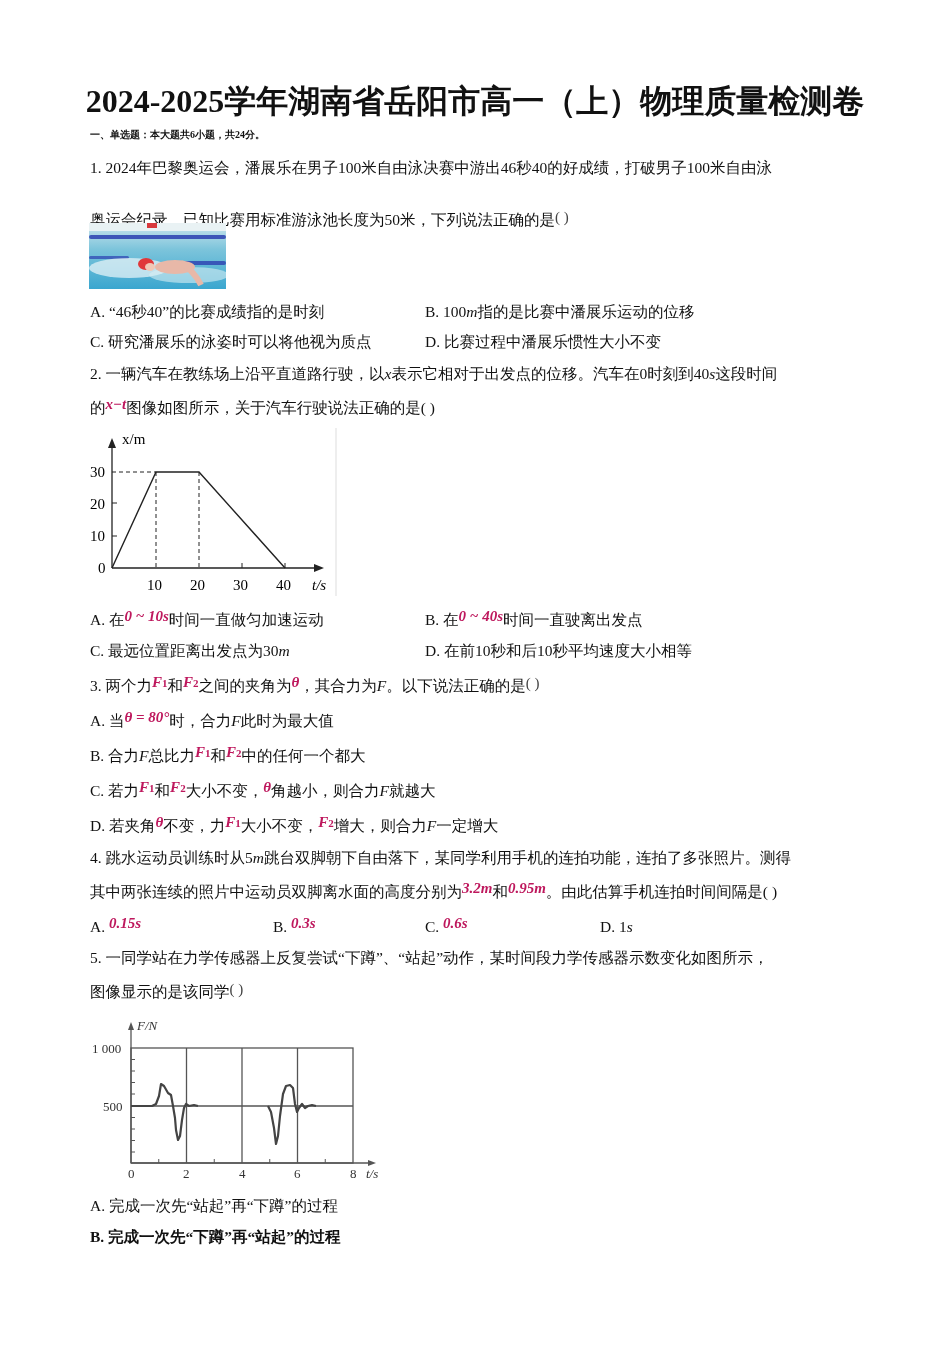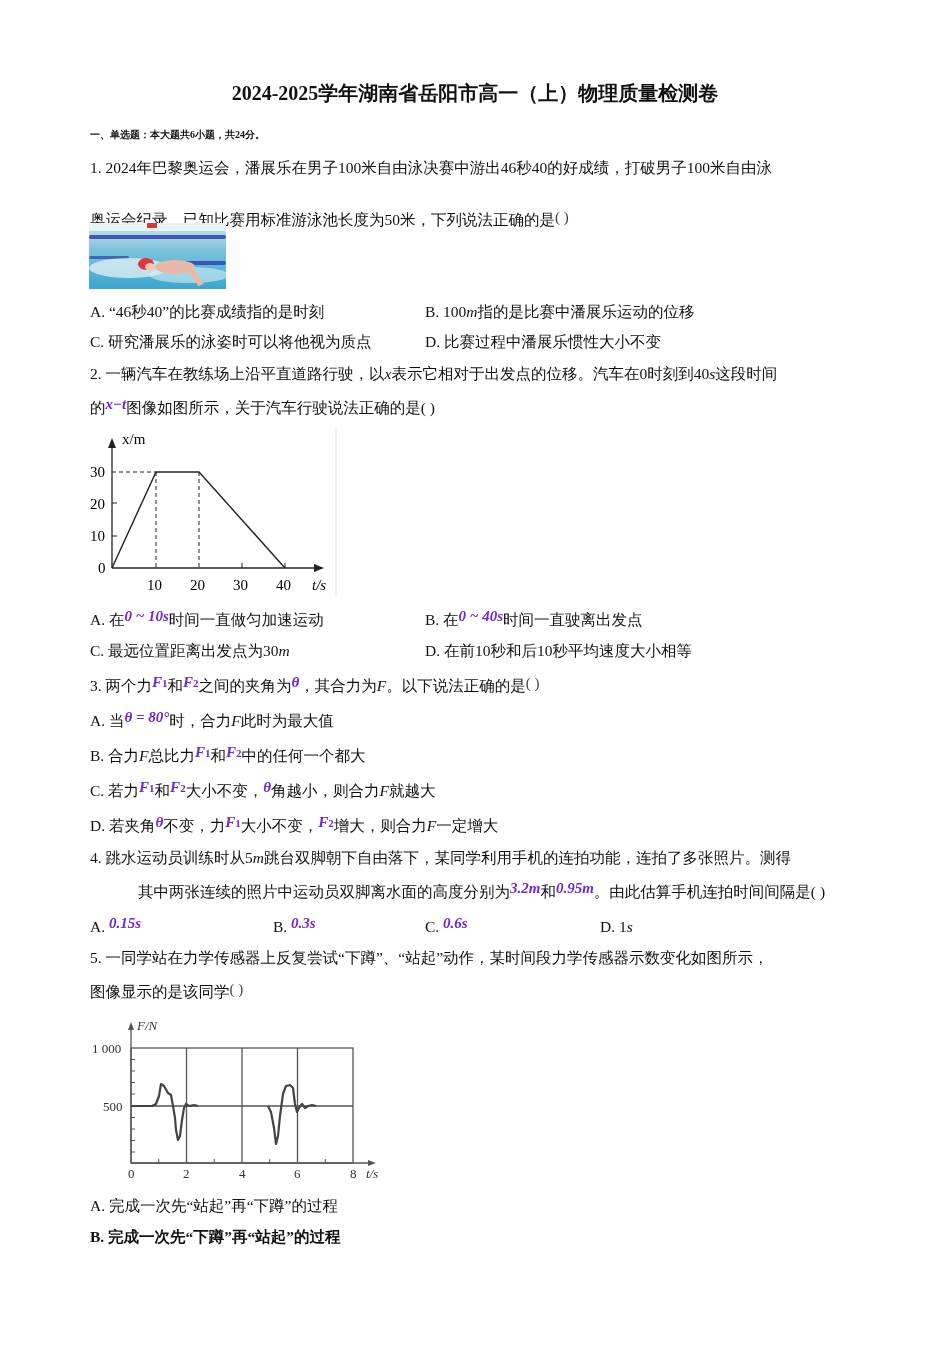--- a/index.html
+++ b/index.html
@@ -1,23 +1,23 @@
 <!DOCTYPE html>
 <html><head>
 <meta charset="utf-8">
 <style>
   html, body { margin: 0; padding: 0; background: #ffffff; }
   body { width: 950px; height: 1347px; position: relative; overflow: hidden;
          font-family: "Liberation Serif", "DejaVu Serif", serif; color: #111; }
   .page-title { position: absolute; left: 0; top: 80px; width: 950px; text-align: center;
-                font-size: 20px; font-weight: bold; letter-spacing: 0px; }
+                font-size: 32px; font-weight: bold; letter-spacing: 0px; }
   .section-title { position: absolute; left: 90px; top: 128px; font-size: 10px; font-weight: bold; }
   .line { position: absolute; left: 90px; font-size: 15.5px; white-space: nowrap; line-height: 20px; }
   .math { font-family: "Liberation Serif", "DejaVu Serif", serif; font-style: italic; font-weight: bold;
-          color: #6d28d9; font-size: 15px; position: relative; top: -4px; }
+          color: #be185d; font-size: 15px; position: relative; top: -4px; }
   .math-sub { font-size: 11px; font-style: normal; }
   .paren { color: #444; font-size: 15px; position: relative; top: -3px; }
   .opt { position: absolute; font-size: 15.5px; white-space: nowrap; line-height: 20px; text-align: right; }
   .photo { position: absolute; left: 89px; top: 223px; width: 137px; height: 66px; overflow: hidden; }
   .graph { position: absolute; }
   .graph svg text { font-family: "Liberation Serif", "DejaVu Serif", serif; }
 </style>
 </head>
 <body>
 
@@ -101,21 +101,21 @@
 <div class="opt" style="left:425px; top:641px;"><span>D. 在前10秒和后10秒平均速度大小相等</span></div>
 
 <div class="line" style="top:676px;"><span>3. 两个力</span><span class="math">F</span><span class="math math-sub">1</span><span>和</span><span class="math">F</span><span class="math math-sub">2</span><span>之间的夹角为</span><span class="math">θ</span><span>，其合力为</span><i>F</i><span>。以下说法正确的是</span><span class="paren">( )</span></div>
 
 <div class="opt" style="left:90px; top:711px;"><span>A. 当</span><span class="math">θ = 80°</span><span>时，合力</span><i>F</i><span>此时为最大值</span></div>
 <div class="opt" style="left:90px; top:746px;"><span>B. 合力</span><i>F</i><span>总比力</span><span class="math">F</span><span class="math math-sub">1</span><span>和</span><span class="math">F</span><span class="math math-sub">2</span><span>中的任何一个都大</span></div>
 <div class="opt" style="left:90px; top:781px;"><span>C. 若力</span><span class="math">F</span><span class="math math-sub">1</span><span>和</span><span class="math">F</span><span class="math math-sub">2</span><span>大小不变，</span><span class="math">θ</span><span>角越小，则合力</span><i>F</i><span>就越大</span></div>
 <div class="opt" style="left:90px; top:816px;"><span>D. 若夹角</span><span class="math">θ</span><span>不变，力</span><span class="math">F</span><span class="math math-sub">1</span><span>大小不变，</span><span class="math">F</span><span class="math math-sub">2</span><span>增大，则合力</span><i>F</i><span>一定增大</span></div>
 
 <div class="line" style="top:848px;"><span>4. 跳水运动员训练时从5</span><i>m</i><span>跳台双脚朝下自由落下，某同学利用手机的连拍功能，连拍了多张照片。测得</span></div>
-<div class="line" style="top:882px;margin-left:48px;"><span>其中两张连续的照片中运动员双脚离水面的高度分别为</span><span class="math">3.2m</span><span>和</span><span class="math">0.95m</span><span>。由此估算手机连拍时间间隔是(    )</span></div>
+<div class="line" style="top:882px;"><span>其中两张连续的照片中运动员双脚离水面的高度分别为</span><span class="math">3.2m</span><span>和</span><span class="math">0.95m</span><span>。由此估算手机连拍时间间隔是(    )</span></div>
 
 <div class="opt" style="left:90px; top:917px;"><span>A.</span> <span class="math">0.15s</span></div>
 <div class="opt" style="left:273px; top:917px;"><span>B.</span> <span class="math">0.3s</span></div>
 <div class="opt" style="left:425px; top:917px;"><span>C.</span> <span class="math">0.6s</span></div>
 <div class="opt" style="left:600px; top:917px;"><span>D. 1</span><i>s</i></div>
 
 <div class="line" style="top:948px;"><span>5. 一同学站在力学传感器上反复尝试“下蹲”、“站起”动作，某时间段力学传感器示数变化如图所示，</span></div>
 <div class="line" style="top:982px;text-align:center;"><span>图像显示的是该同学</span><span class="paren">( )</span></div>
 
 <div class="graph" style="left:88px; top:1018px;">

